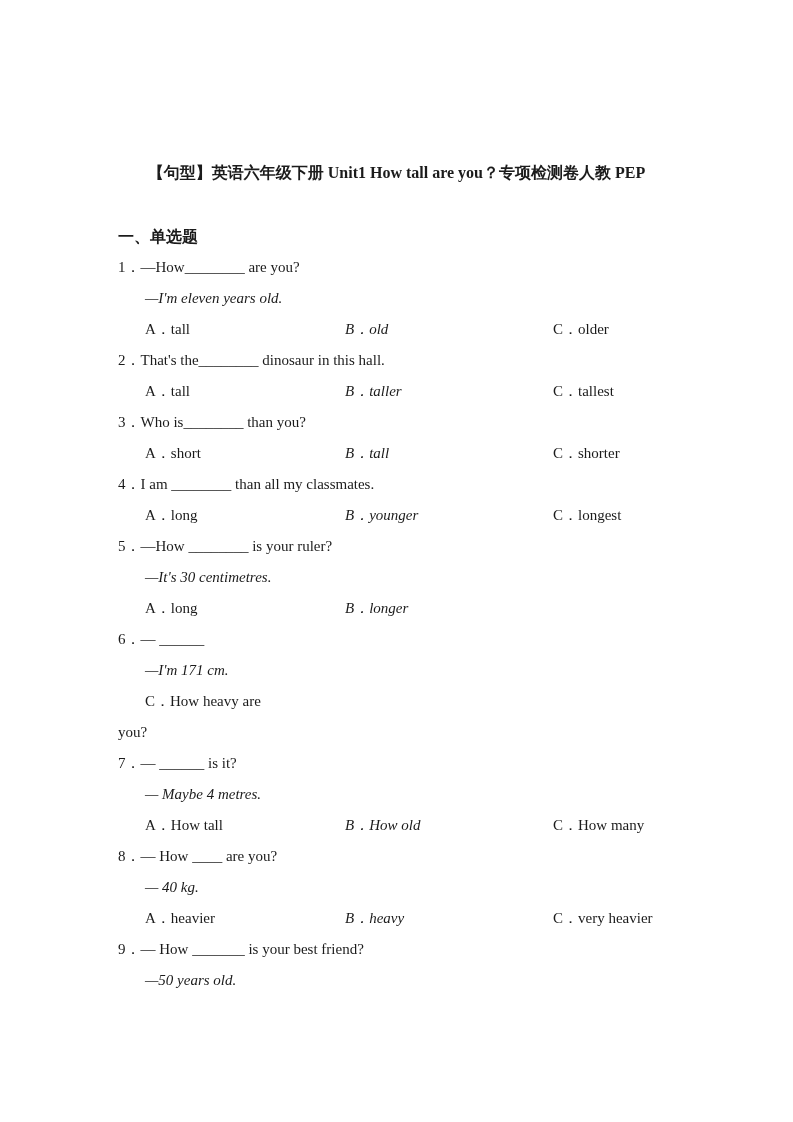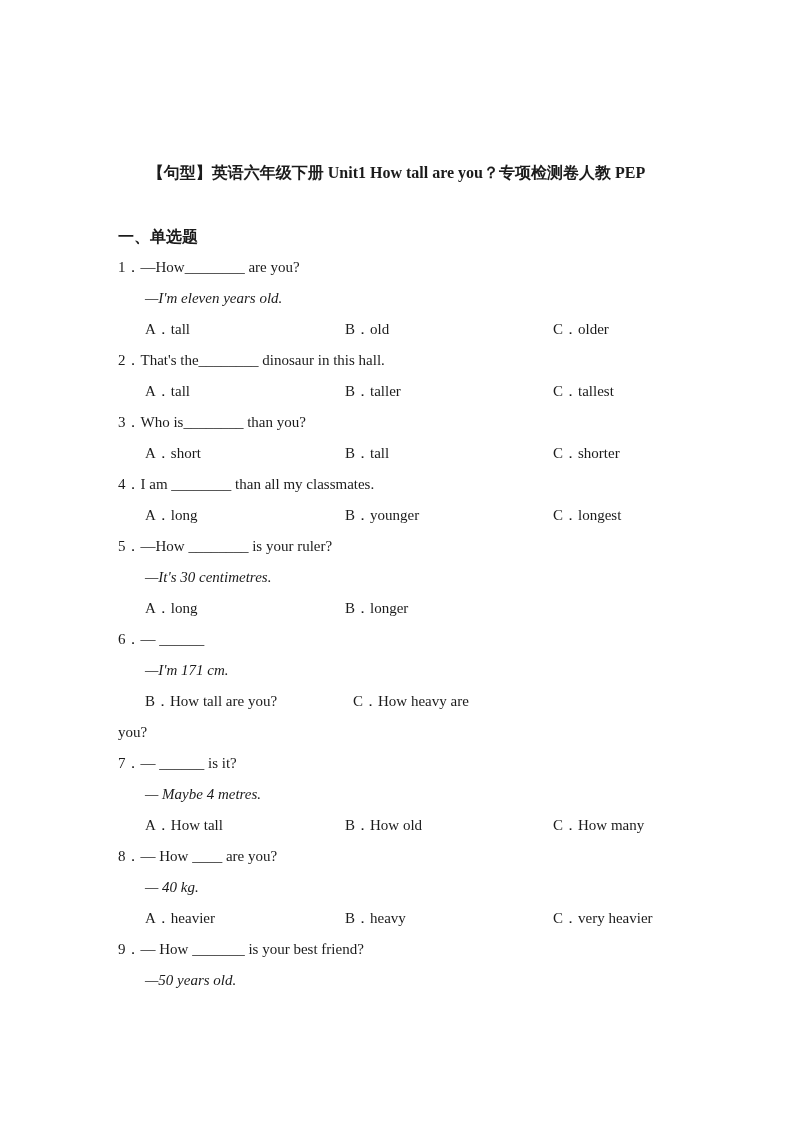--- a/index.html
+++ b/index.html
@@ -39,21 +39,21 @@
   }
   .indent { padding-left: 27px; font-style: italic; }
   .options {
     display: flex;
     line-height: 31px;
     height: 31px;
     padding-left: 27px;
     white-space: pre;
   }
   .opt-a { width: 200px; }
-  .opt-b { width: 208px; }
+  .opt-b { width: 208px; font-style: italic; }
   .opt-c { flex: 1; }
 </style>
 </head>
 <body>
 
 <div class="page">
 
   <h1 class="title">【句型】英语六年级下册 Unit1 How tall are you？专项检测卷人教 PEP</h1>
 
   <h2 class="section">一、单选题</h2>
@@ -101,21 +101,20 @@
     <div class="options">
       <span class="opt-a">A．long</span>
       <span class="opt-b">B．longer</span>
     </div>
   </div>
 
   <div>
     <p class="line">6．— ______</p>
     <p class="line indent">—I'm 171 cm.</p>
     <div class="options">
-      <span class="opt-b">B．How tall are you?</span>
       <span class="opt-c">C．How heavy are</span>
     </div>
     <p class="line">you?</p>
   </div>
 
   <div>
     <p class="line">7．— ______ is it?</p>
     <p class="line indent">— Maybe 4 metres.</p>
     <div class="options">
       <span class="opt-a">A．How tall</span>

